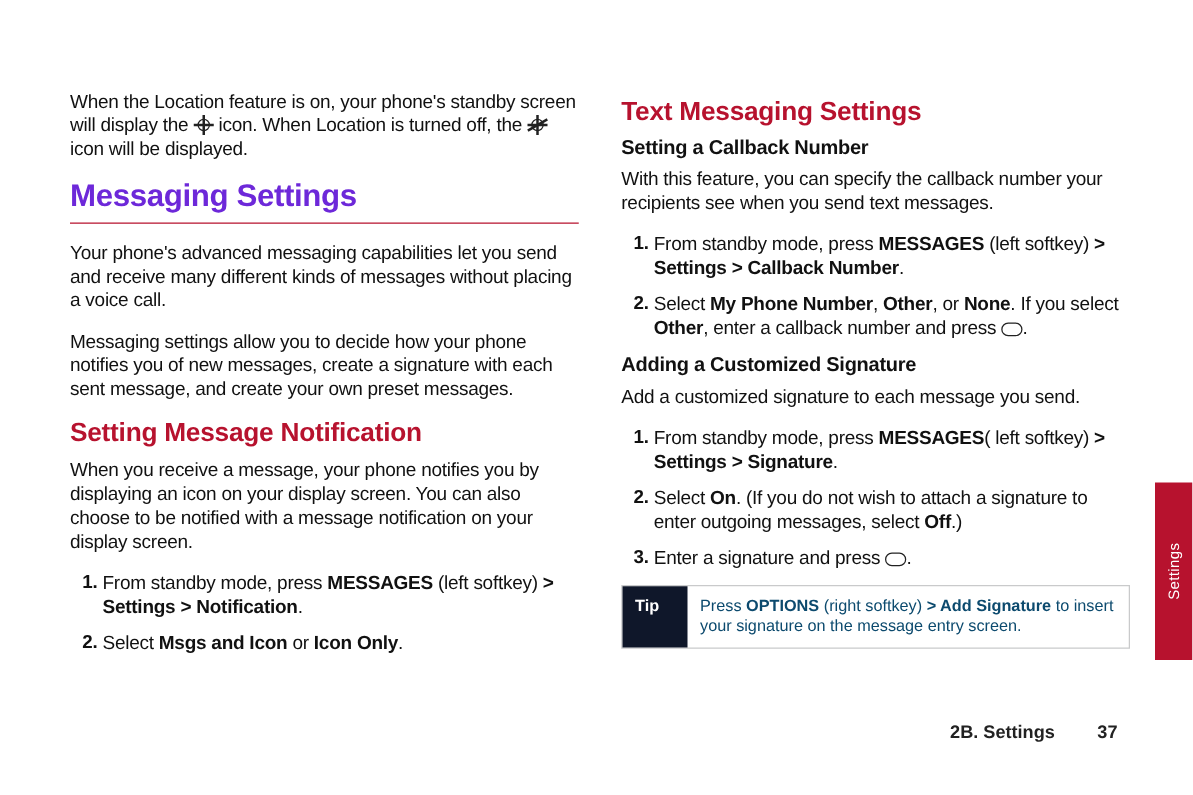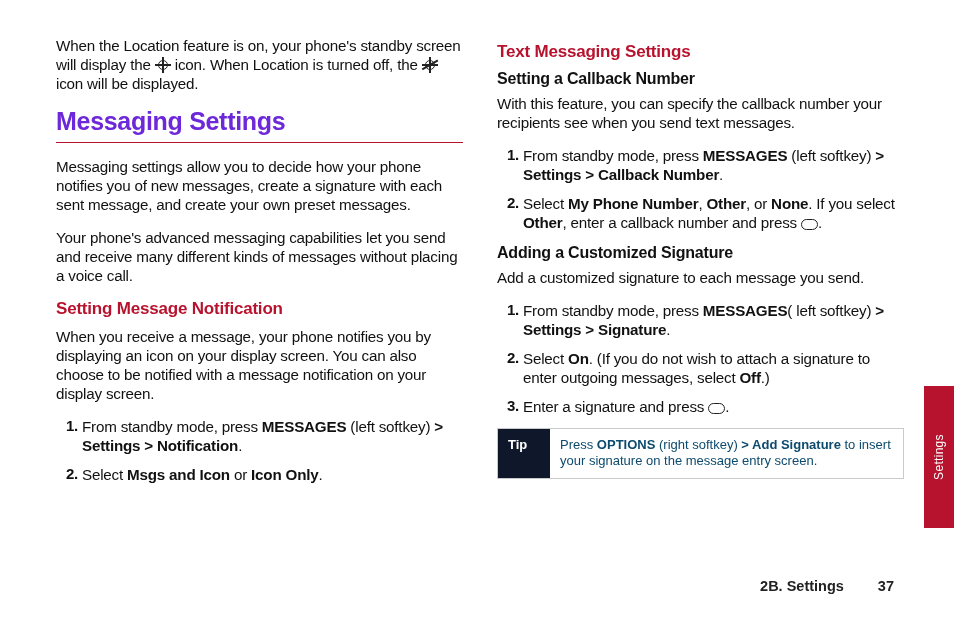--- a/index.html
+++ b/index.html
@@ -9,37 +9,38 @@
     background: #fff;
     position: relative;
     width: 954px;
     height: 636px;
     overflow: hidden;
   }
   .page {
     display: flex;
     padding: 36px 50px 10px 56px;
     gap: 34px;
+    margin-top: 36px;
   }
   .col { flex: 1; min-width: 0; }
   p, li { font-size: 15.2px; line-height: 1.25; letter-spacing: -0.2px; color:#111; }
   p { margin-bottom: 14px; }
   .h1 {
     font-family: "Arial Narrow","Helvetica Neue Condensed",Arial,sans-serif;
     font-weight: 700;
     font-size: 25px;
     color: #6d28d9;
     margin: 10px 0 6px 0;
     letter-spacing: -0.3px;
   }
   .h1-rule { border-bottom: 1.5px solid #b7122e; margin-bottom: 14px; }
   .h2 {
     font-family: "Arial Narrow","Helvetica Neue Condensed",Arial,sans-serif;
     font-weight: 700;
-    font-size: 17px;
+    font-size: 21px;
     color: #b7122e;
     margin: 8px 0 8px 0;
     letter-spacing: -0.2px;
   }
   .topline { margin-top: 6px; }
   .h3 {
     font-weight: 700;
     font-size: 16px;
     color: #111;
     margin: 6px 0 6px 0;
@@ -108,22 +109,22 @@
       <span>When the Location feature is on, your phone's standby screen will display the </span>
       <span class="loc-icon"><span class="ring"></span></span>
       <span> icon. When Location is turned off, the </span>
       <span class="loc-icon off"><span class="ring"></span><span class="slash"></span></span>
       <span> icon will be displayed.</span>
     </p>
 
     <div class="h1">Messaging Settings</div>
     <div class="h1-rule"></div>
 
+    <p>Your phone's advanced messaging capabilities let you send and receive many different kinds of messages without placing a voice call.</p>
     <p>Messaging settings allow you to decide how your phone notifies you of new messages, create a signature with each sent message, and create your own preset messages.</p>
-    <p>Your phone's advanced messaging capabilities let you send and receive many different kinds of messages without placing a voice call.</p>
 
     <div class="h2">Setting Message Notification</div>
     <p>When you receive a message, your phone notifies you by displaying an icon on your display screen. You can also choose to be notified with a message notification on your display screen.</p>
 
     <ol>
       <li>
         <span class="num">1.</span>
         <span>From standby mode, press </span><b>MESSAGES</b><span> (left softkey) </span><b>&gt; Settings &gt; Notification</b><span>.</span>
       </li>
       <li>

